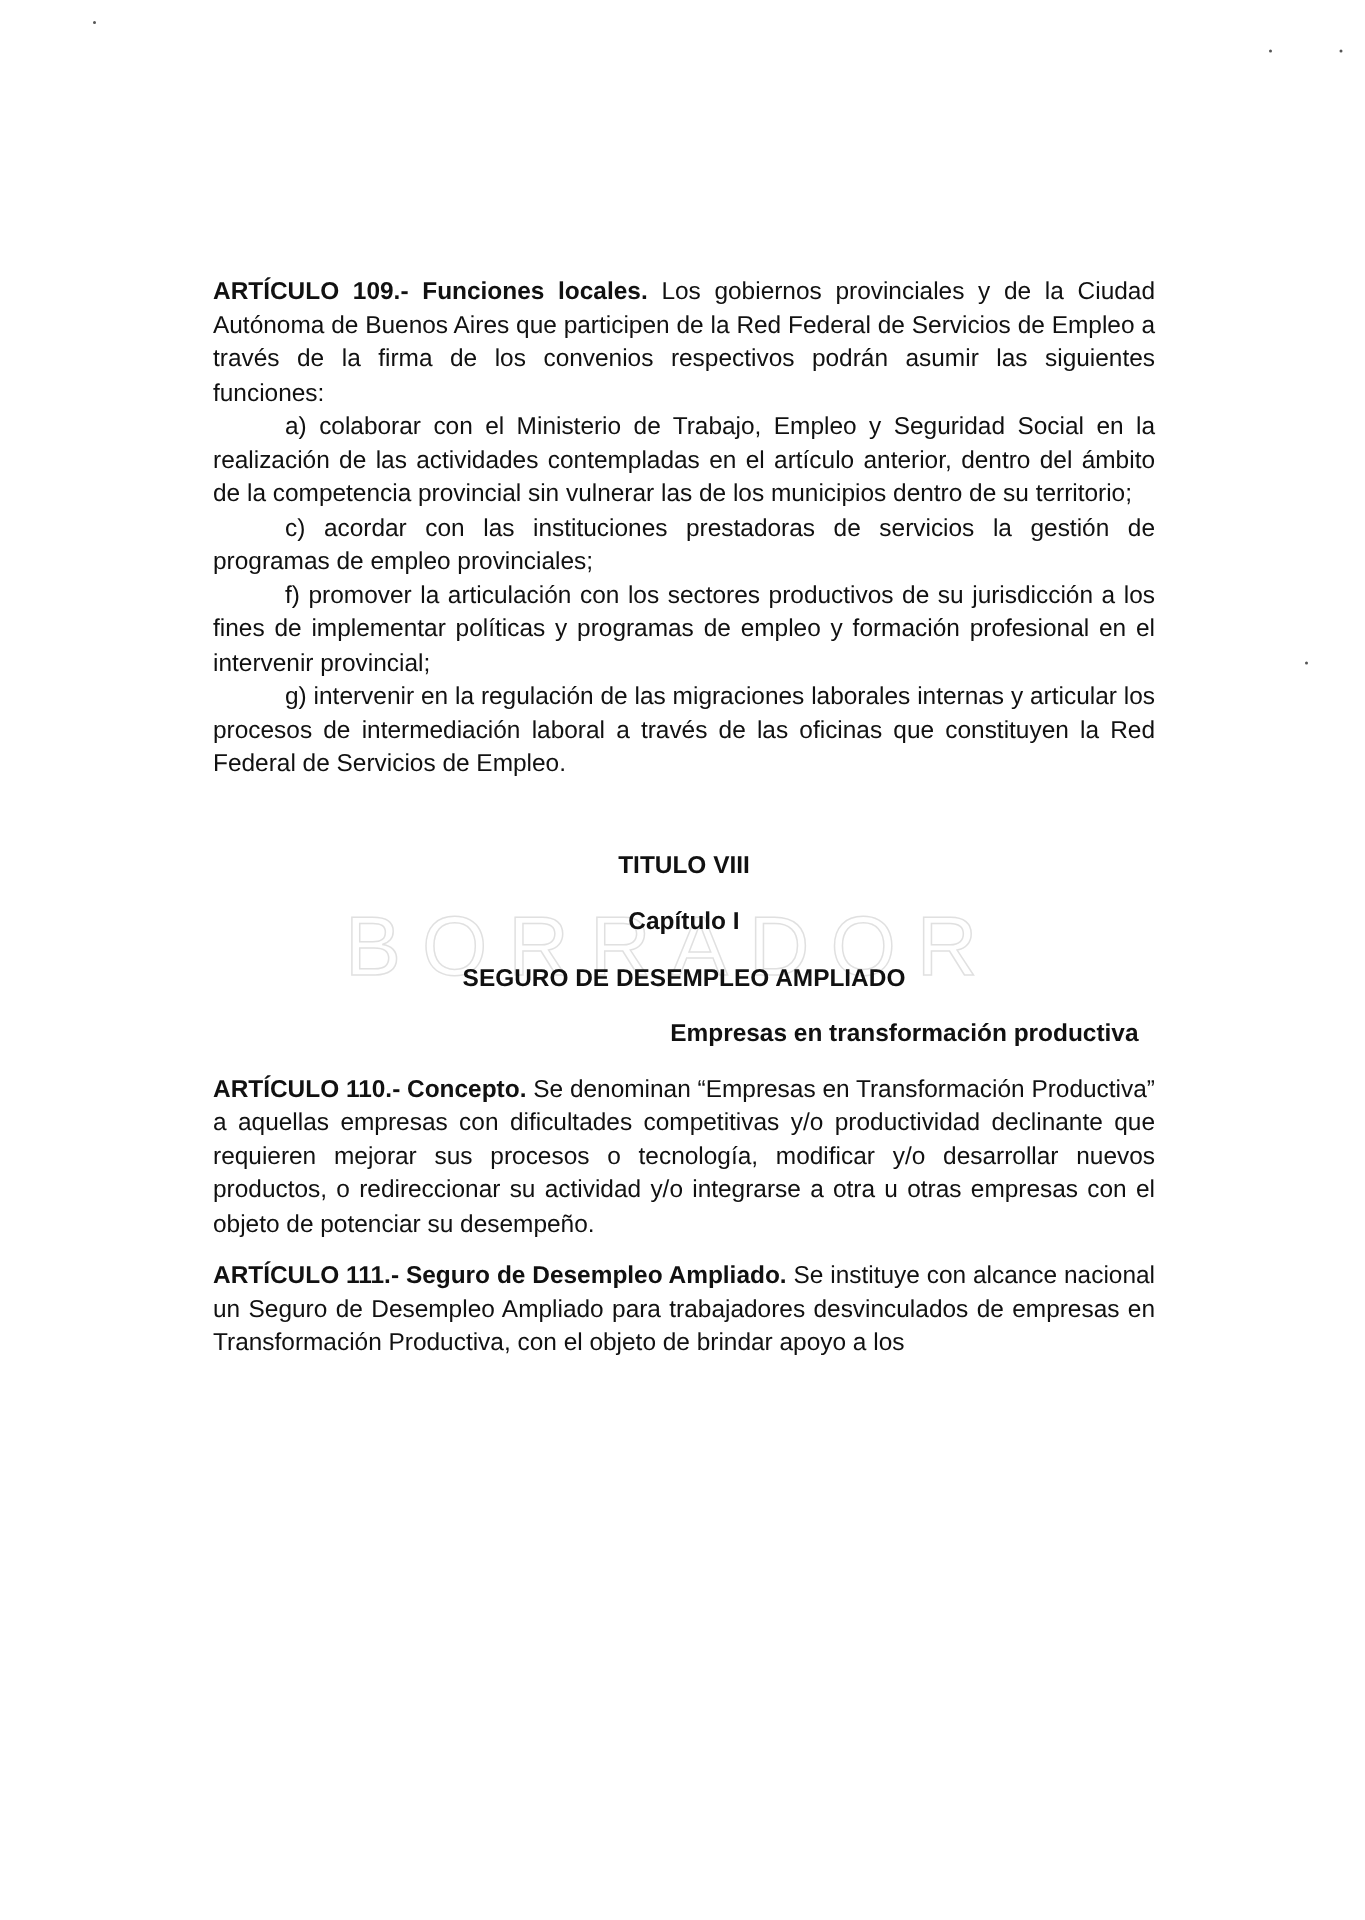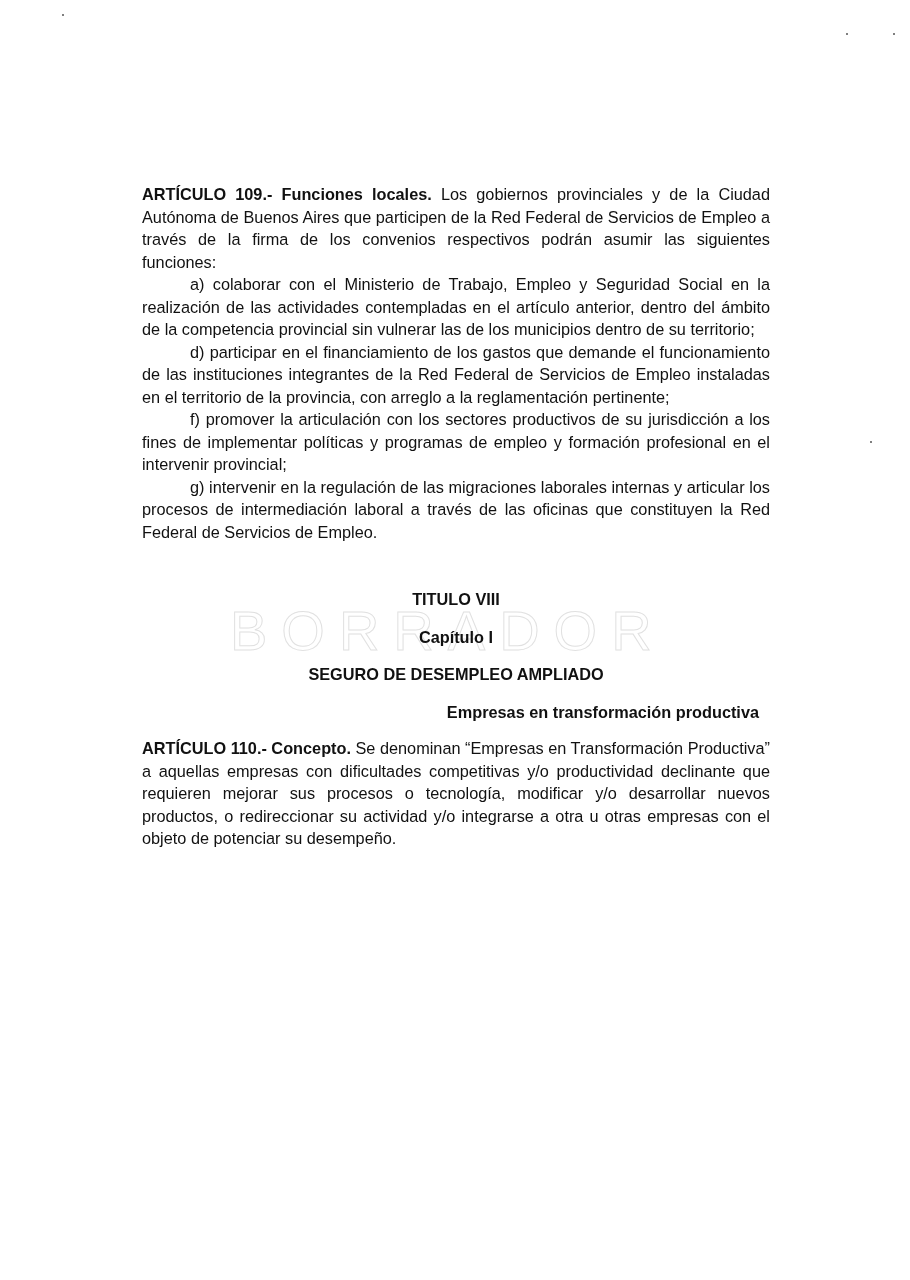--- a/index.html
+++ b/index.html
@@ -24,25 +24,26 @@
 <div class="dot" style="left:893px;top:33px;"></div>
 <div class="dot" style="left:870px;top:441px;"></div>
 
 <div class="wm">BORRADOR</div>
 
 <div class="page">
 
   <p class="p"><span class="b">ARTÍCULO 109.- Funciones locales.</span><span> Los gobiernos provinciales y de la Ciudad Autónoma de Buenos Aires que participen de la Red Federal de Servicios de Empleo a través de la firma de los convenios respectivos podrán asumir las siguientes funciones:</span></p>
 
   <p class="item">a) colaborar con el Ministerio de Trabajo, Empleo y Seguridad Social en la realización de las actividades contempladas en el artículo anterior, dentro del ámbito de la competencia provincial sin vulnerar las de los municipios dentro de su territorio;</p>
-  <p class="item">d) participar en el financiamiento de los gastos que demande el funcionamiento de las instituciones integrantes de la Red Federal de Servicios de Empleo instaladas en el territorio de la provincia, con arreglo a la reglamentación pertinente;</p>
+  <p class="item">c) acordar con las instituciones prestadoras de servicios la gestión de programas de empleo provinciales;</p>
   <p class="item">f) promover la articulación con los sectores productivos de su jurisdicción a los fines de implementar políticas y programas de empleo y formación profesional en el intervenir provincial;</p>
   <p class="item">g) intervenir en la regulación de las migraciones laborales internas y articular los procesos de intermediación laboral a través de las oficinas que constituyen la Red Federal de Servicios de Empleo.</p>
 
   <p class="center" style="margin-top:45px;">TITULO VIII</p>
   <p class="center" style="margin-top:15px;">Capítulo I</p>
   <p class="center" style="margin-top:15px;">SEGURO DE DESEMPLEO AMPLIADO</p>
   <p class="center" style="margin-top:15px;text-align:right;">Empresas en transformación productiva</p>
 
   <p class="p" style="margin-top:14px;"><span class="b">ARTÍCULO 110.- Concepto.</span><span> Se denominan “Empresas en Transformación Productiva” a aquellas empresas con dificultades competitivas y/o productividad declinante que requieren mejorar sus procesos o tecnología, modificar y/o desarrollar nuevos productos, o redireccionar su actividad y/o integrarse a otra u otras empresas con el objeto de potenciar su desempeño.</span></p>
 
+  <p class="p" style="margin-top:12px;"><span class="b">ARTÍCULO 111.- Seguro de Desempleo Ampliado.</span><span> Se instituye con alcance nacional un Seguro de Desempleo Ampliado para trabajadores desvinculados de empresas en Transformación Productiva, con el objeto de brindar apoyo a los</span></p>
 
 </div>
 
 </body></html>

